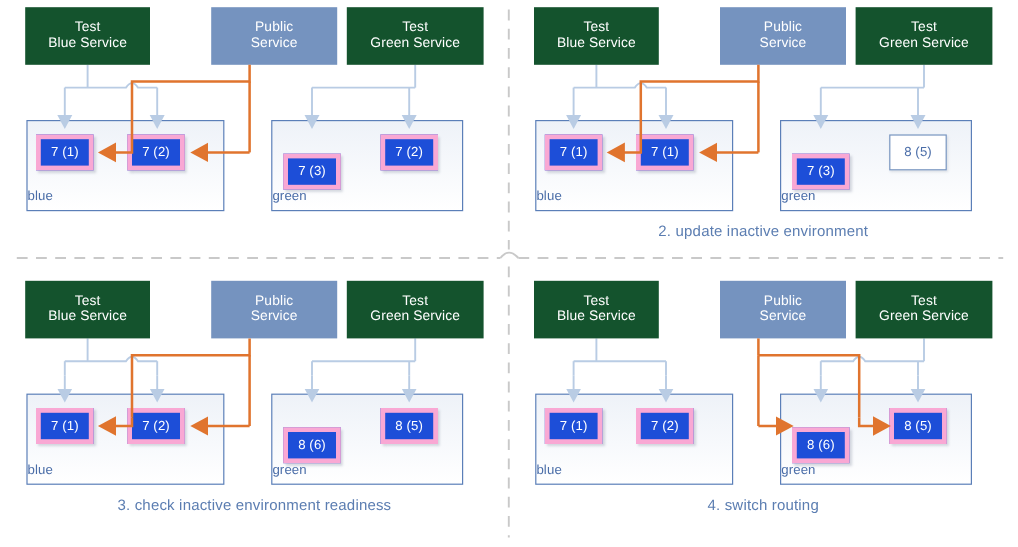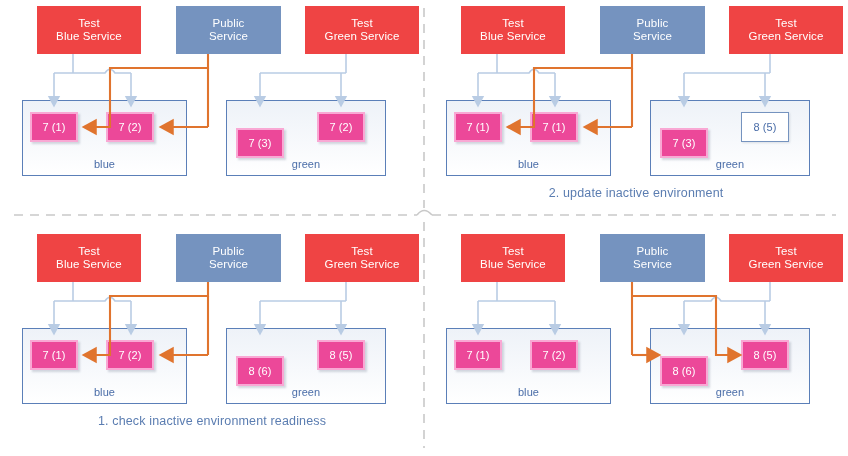--- a/index.html
+++ b/index.html
@@ -25,21 +25,21 @@
     position:absolute;
     display:flex;align-items:center;justify-content:center;
     text-align:center;
     color:#ffffff;
     font-size:11.5px;
     line-height:13.5px;
     letter-spacing:.1px;
     box-sizing:border-box;
     z-index:6;
   }
-  .svc-test{background:#ef4444;margin-left:16px;}
+  .svc-test{background:#14532d;}
   .svc-public{background:#7593bf;margin-left:20px;}
   .svc span{display:block;}
 
   .svc-blue   {left:21px; top:6px;  width:104px;height:48px;}
   .svc-public-pos{left:156px;top:6px;width:105px;height:48px;}
   .svc-green  {left:289px;top:6px;  width:114px;height:48px;}
 
   
   .env{
     position:absolute;
@@ -48,40 +48,39 @@
     box-sizing:border-box;
     z-index:2;
   }
   .env-blue {left:22px; top:100px;width:165px;height:76px;}
   .env-green{left:226px;top:100px;width:160px;height:76px;}
 
   .env-label{
     position:absolute;
     width:100%;
     bottom:5px;
-    text-align:center;
     font-size:11px;
     color:#4a6da8;
     letter-spacing:.1px;
   }
 
   
   .pod{
     position:absolute;
     width:48px;height:30px;
     display:flex;align-items:center;justify-content:center;
     font-size:11px;
     letter-spacing:.1px;
     box-sizing:border-box;
     z-index:5;
   }
   .pod-filled{
-    background:#ec4899;
+    background:#1d4ed8;
     color:#ffffff;
-    border:2px solid #f9a8d4;
+    border:4px solid #f9a8d4;
     box-shadow:2px 2px 2px rgba(120,130,150,.30);
   }
   .pod-outline{
     background:#ffffff;
     color:#4a6da8;
     border:1.6px solid #7593bf;
     box-shadow:1px 1px 2px rgba(120,130,150,.22);
   }
 
   
@@ -351,21 +350,21 @@
       </div>
       <div class="env env-green">
         <div class="env-label">green</div>
       </div>
 
       <div class="pod pod-filled slot-b1">7 (1)</div>
       <div class="pod pod-filled slot-b2">7 (2)</div>
       <div class="pod pod-filled slot-g1">8 (6)</div>
       <div class="pod pod-filled slot-g2">8 (5)</div>
 
-      <div class="caption">1. check inactive environment readiness</div>
+      <div class="caption">3. check inactive environment readiness</div>
     </div>
   </div>
 
   <div class="panel" id="panel-4">
     <div class="panel-inner">
 
       <svg class="wires wires-blue" viewBox="0 0 424 228">
         <defs>
           <marker id="bluehead4" markerWidth="9" markerHeight="9" refX="3.2" refY="4.5" orient="auto">
             <path d="M0,0.6 L7.2,4.5 L0,8.4 Z" fill="#b9cce4"></path>
@@ -436,20 +435,21 @@
       </div>
       <div class="env env-green">
         <div class="env-label">green</div>
       </div>
 
       <div class="pod pod-filled slot-b1">7 (1)</div>
       <div class="pod pod-filled slot-b2">7 (2)</div>
       <div class="pod pod-filled slot-g1">8 (6)</div>
       <div class="pod pod-filled slot-g2">8 (5)</div>
 
+      <div class="caption">4. switch routing</div>
     </div>
   </div>
 
   <svg id="divider-layer" viewBox="0 0 848 456">
     <g fill="none" stroke="#c9c9c9" stroke-width="1.6" stroke-dasharray="9 7">
 
       <path d="M14,215 L417,215"></path>
       <path d="M432,215 L836,215"></path>
 
       <path d="M424,8 L424,208"></path>

